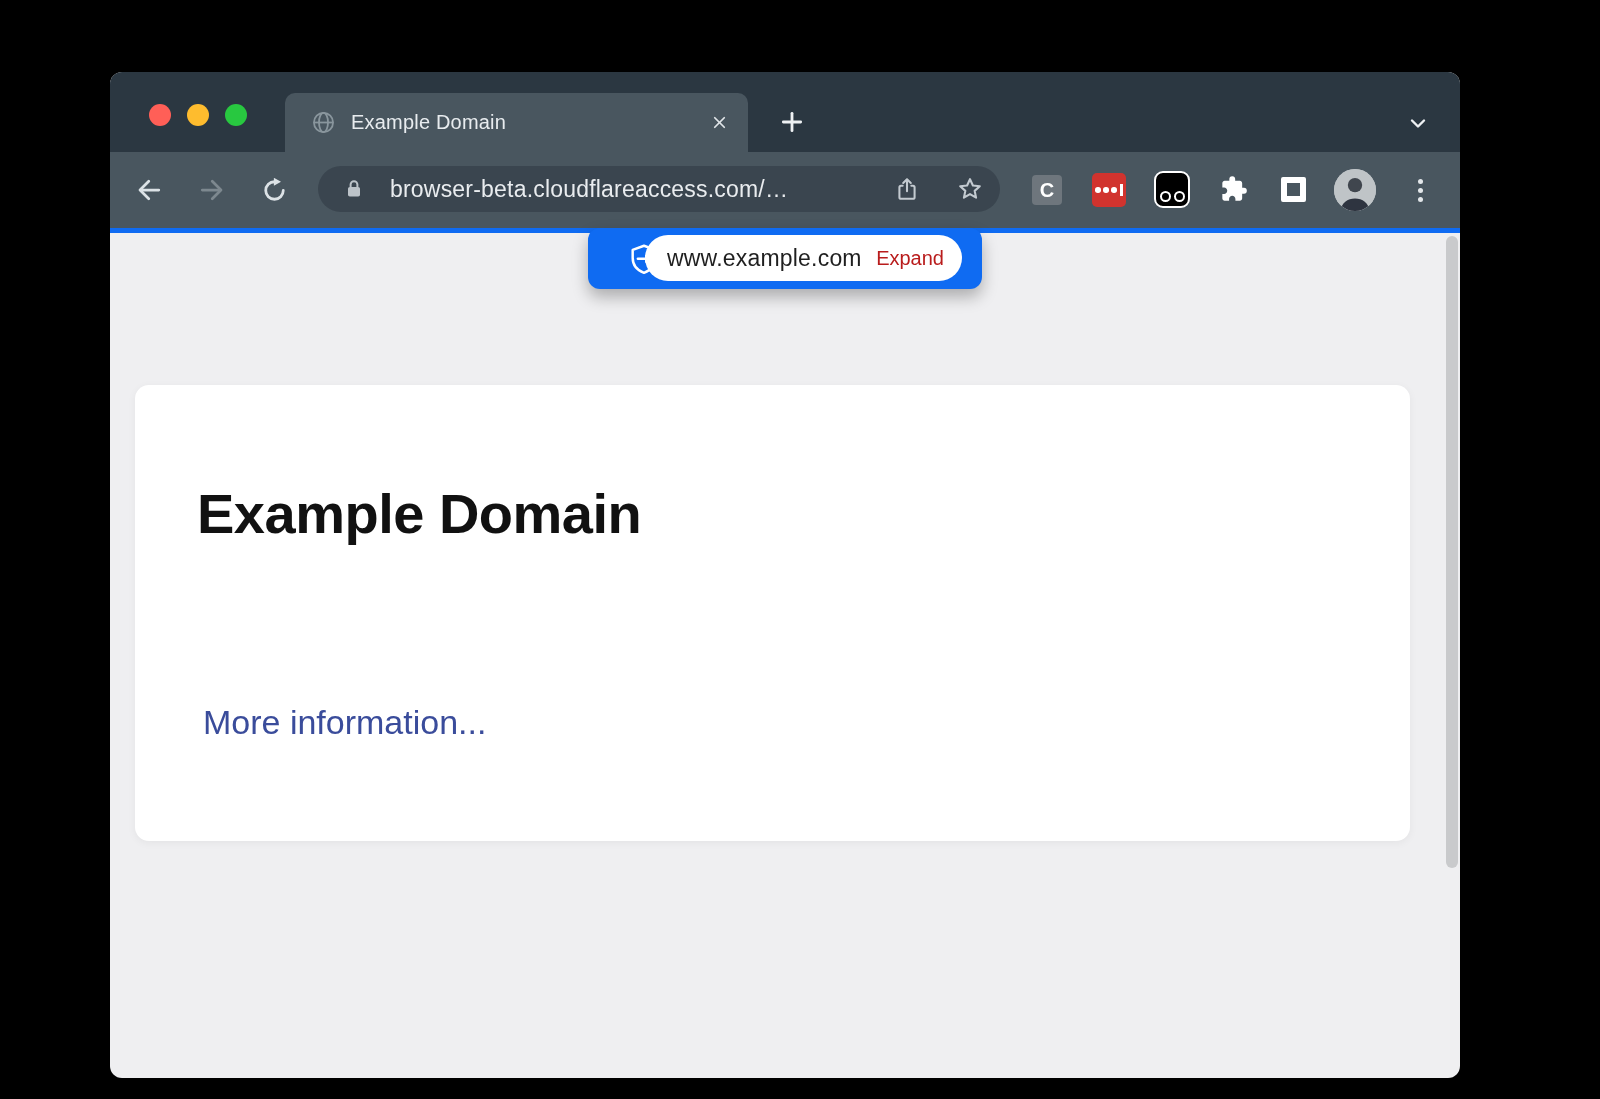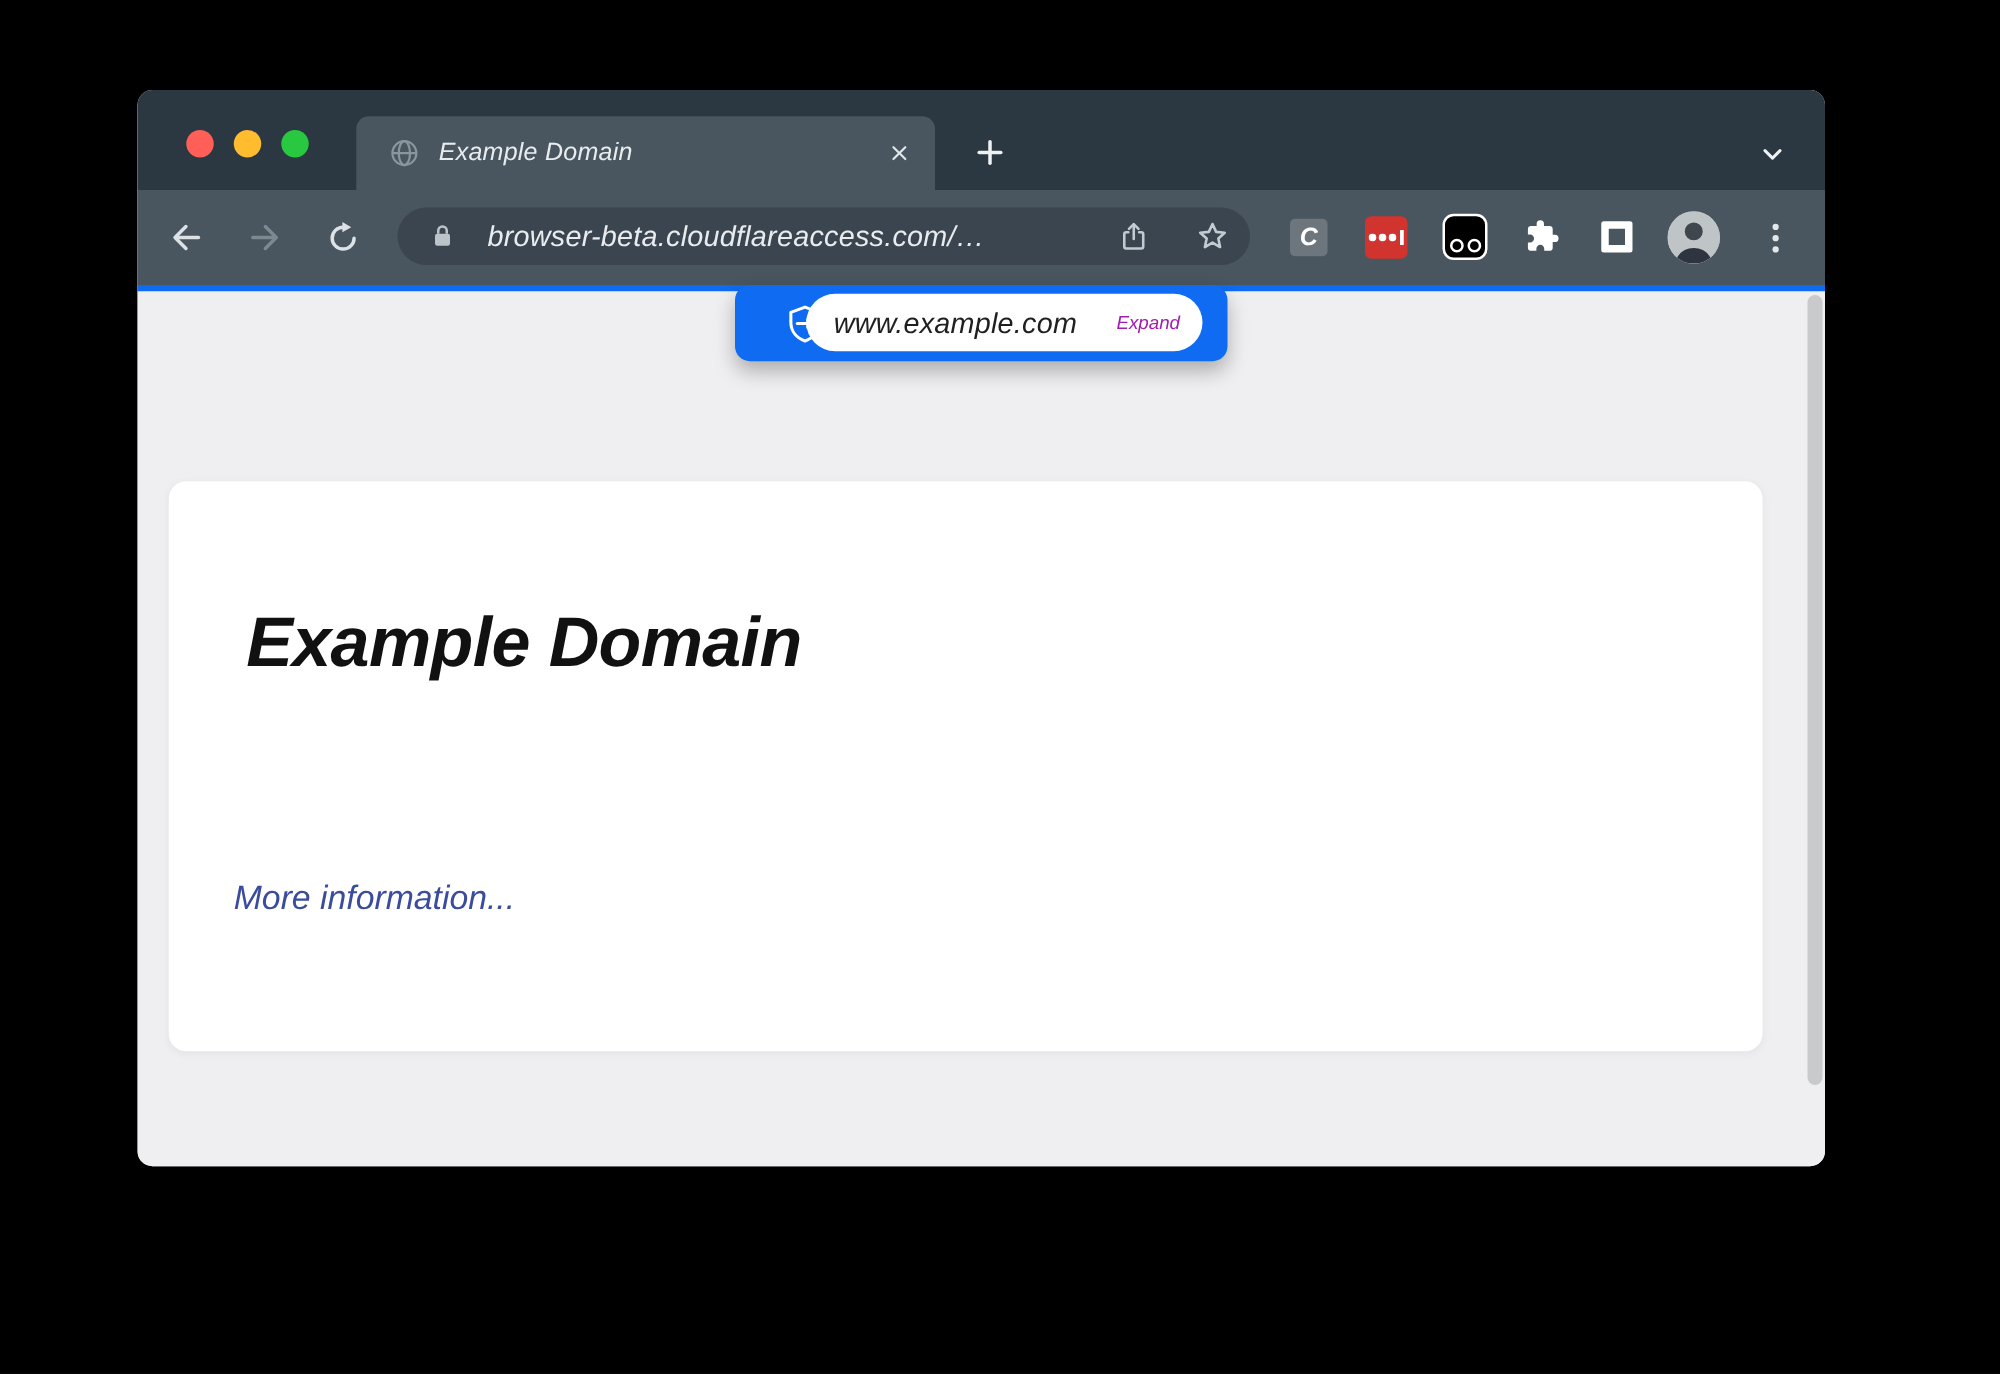--- a/index.html
+++ b/index.html
@@ -1,24 +1,23 @@
 <!DOCTYPE html>
 <html style="--accent-blue: #0f6bf2; --frame: #2b3741; --toolbar: #49565f; --omnibox: #3a454f; --page-bg: #efeff1; --traffic-red: #ff5f57; --traffic-yellow: #febc2e; --traffic-green: #28c840; --extension-red: #d1332e; --link: #3a4c9b;"><head>
 <meta charset="utf-8">
 <style>
   * { margin:0; padding:0; box-sizing:border-box; }
   html,body { background:#000; }
   body { font-family:"Liberation Sans","DejaVu Sans",sans-serif; }
   .stage { position:relative; width:1600px; height:1099px; background:#000; overflow:hidden; }
 
   .window {
-    position:absolute; left:110px; top:72px; width:1350px; height:861px;
+    position:absolute; left:110px; top:72px; width:1350px; height:1006px;
     border-radius:12px; overflow:hidden; background:var(--page-bg,#efeff1);
     box-shadow:0 24px 70px rgba(0,0,0,.6);
-    font-style:italic;
   }
 
   
   .tabstrip { position:absolute; left:0; top:0; width:1350px; height:80px; background:var(--frame,#2b3741); }
   .traffic { position:absolute; left:39px; top:32px; display:flex; gap:16px; }
   .traffic span { width:22px; height:22px; border-radius:50%; display:block; }
   .light-red { background:var(--traffic-red,#ff5f57); }
   .light-yellow { background:var(--traffic-yellow,#febc2e); }
   .light-green { background:var(--traffic-green,#28c840); }
 
@@ -81,31 +80,31 @@
     background:var(--accent-blue,#0f6bf2); border-radius:12px;
     box-shadow:0 8px 16px rgba(0,0,0,.28);
     display:flex; align-items:center;padding-left:26px;
   }
   .iso-shield { margin-left:15px; width:30px; height:32px; margin-top:3px; }
   .iso-inner {
     position:absolute; left:57px; top:7px; width:317px; height:46px;
     background:#fff; border-radius:23px; display:flex; align-items:center; padding:0 18px 0 22px;
   }
   .iso-domain { font-size:23px; color:#1f1f1f; letter-spacing:.2px; flex:1; }
-  .iso-expand { font-size:15px; color:#a21caf; }
+  .iso-expand { font-size:20px; color:#b91c1c; }
 
   
   .card {
     position:absolute; left:25px; top:152px; width:1275px; height:456px;
     background:#fff; border-radius:14px; box-shadow:0 2px 8px rgba(0,0,0,.05);
   }
   .card h1 { position:absolute; left:62px; top:96px; font-size:56px; font-weight:700; color:#111;
              letter-spacing:-.5px; }
   .card p { position:absolute; left:62px; top:212px; width:1155px; font-size:28px; line-height:39px; color:#1b1b1b; }
-  .card a { position:absolute; left:52px; top:318px; font-size:27px; color:var(--link,#3a4c9b); text-decoration:none; }
+  .card a { position:absolute; left:68px; top:318px; font-size:34px; color:var(--link,#3a4c9b); text-decoration:none; }
 
   .scroll-thumb { position:absolute; right:2px; top:3px; width:12px; height:632px; border-radius:6px; background:#c9cacc; }
 
   svg { display:block; }
 </style>
 </head>
 <body>
 
 <div class="stage">
   <div class="window">

